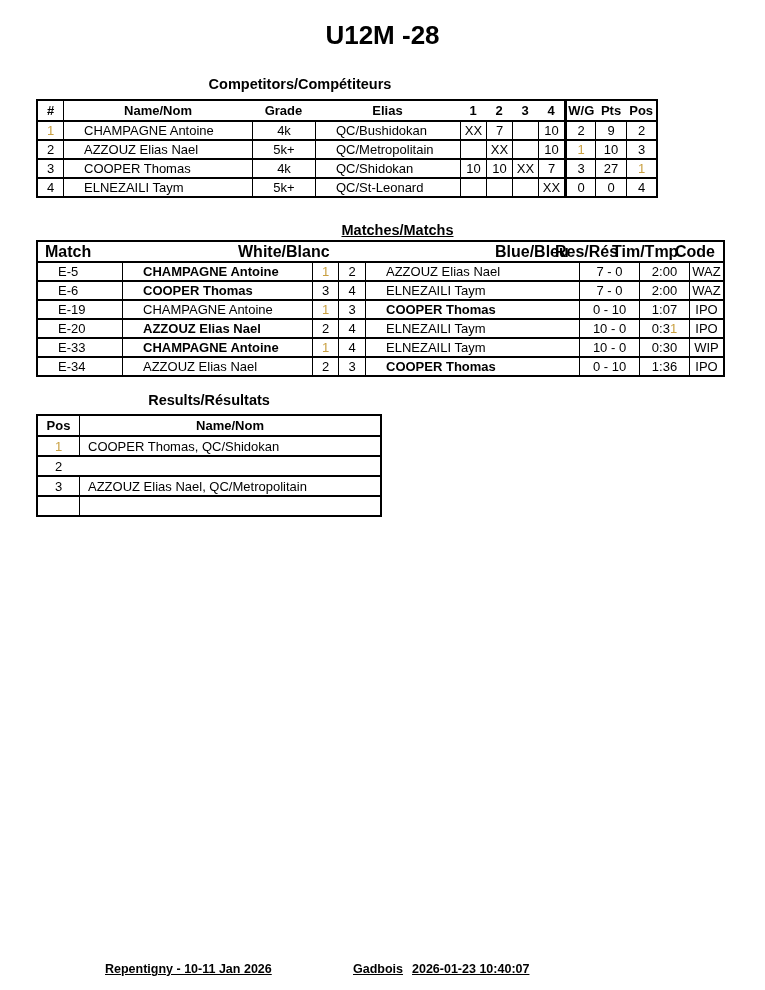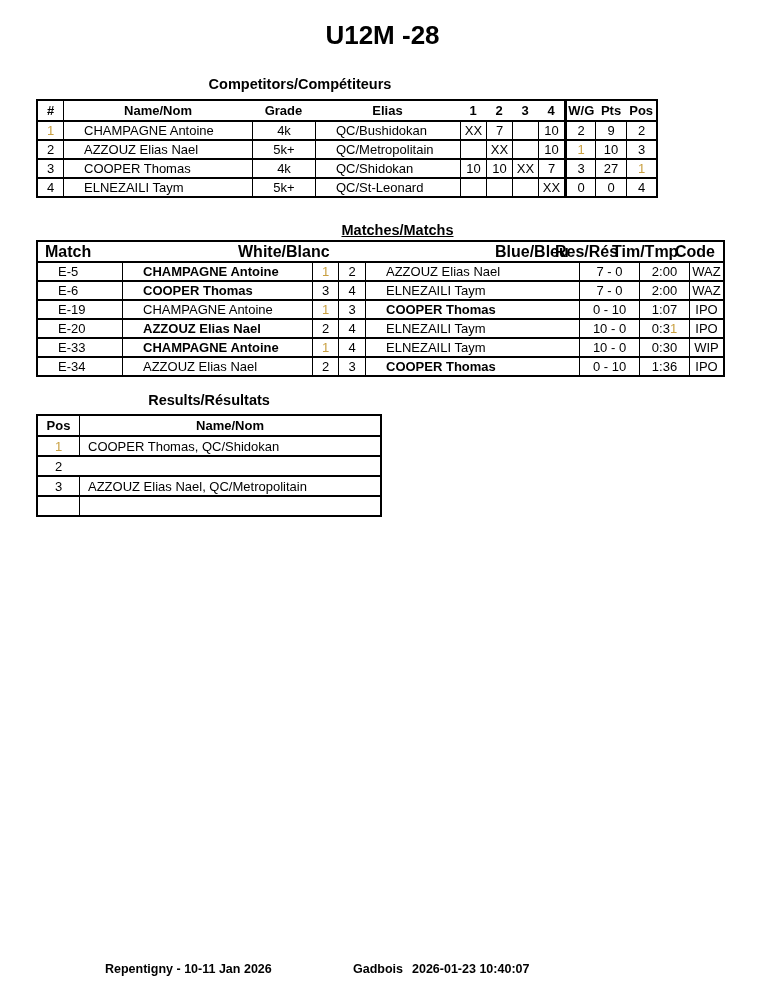--- a/index.html
+++ b/index.html
@@ -35,21 +35,21 @@
   .bl3 { border-left:3px solid #000; }
   .b { font-weight:bold; }
   .tan { color:#c9a041; }
 
   .hgroup { justify-content:flex-start; padding:0; }
   .hspan { box-sizing:border-box; display:flex; align-items:center; justify-content:center; height:19px; }
 
   .mhead { position:relative; height:19px; font-weight:bold; }
   .mhead span { position:absolute; top:0; height:19px; display:flex; align-items:center; font-size:16px; }
 
-  .footer-item { position:absolute; top:962px; font-size:12.5px; font-weight:bold; white-space:nowrap; }
+  .footer-item { position:absolute; top:962px; font-size:12.5px; font-weight:bold; white-space:nowrap;text-decoration:underline; }
   #f-event { left:105px; }
   #f-oper  { left:353px; }
   #f-time  { left:412px; }
 </style>
 </head>
 <body>
 
 <div class="abs title">U12M -28</div>
 
 <div class="abs sechead" id="h-comp">Competitors/Compétiteurs</div>

